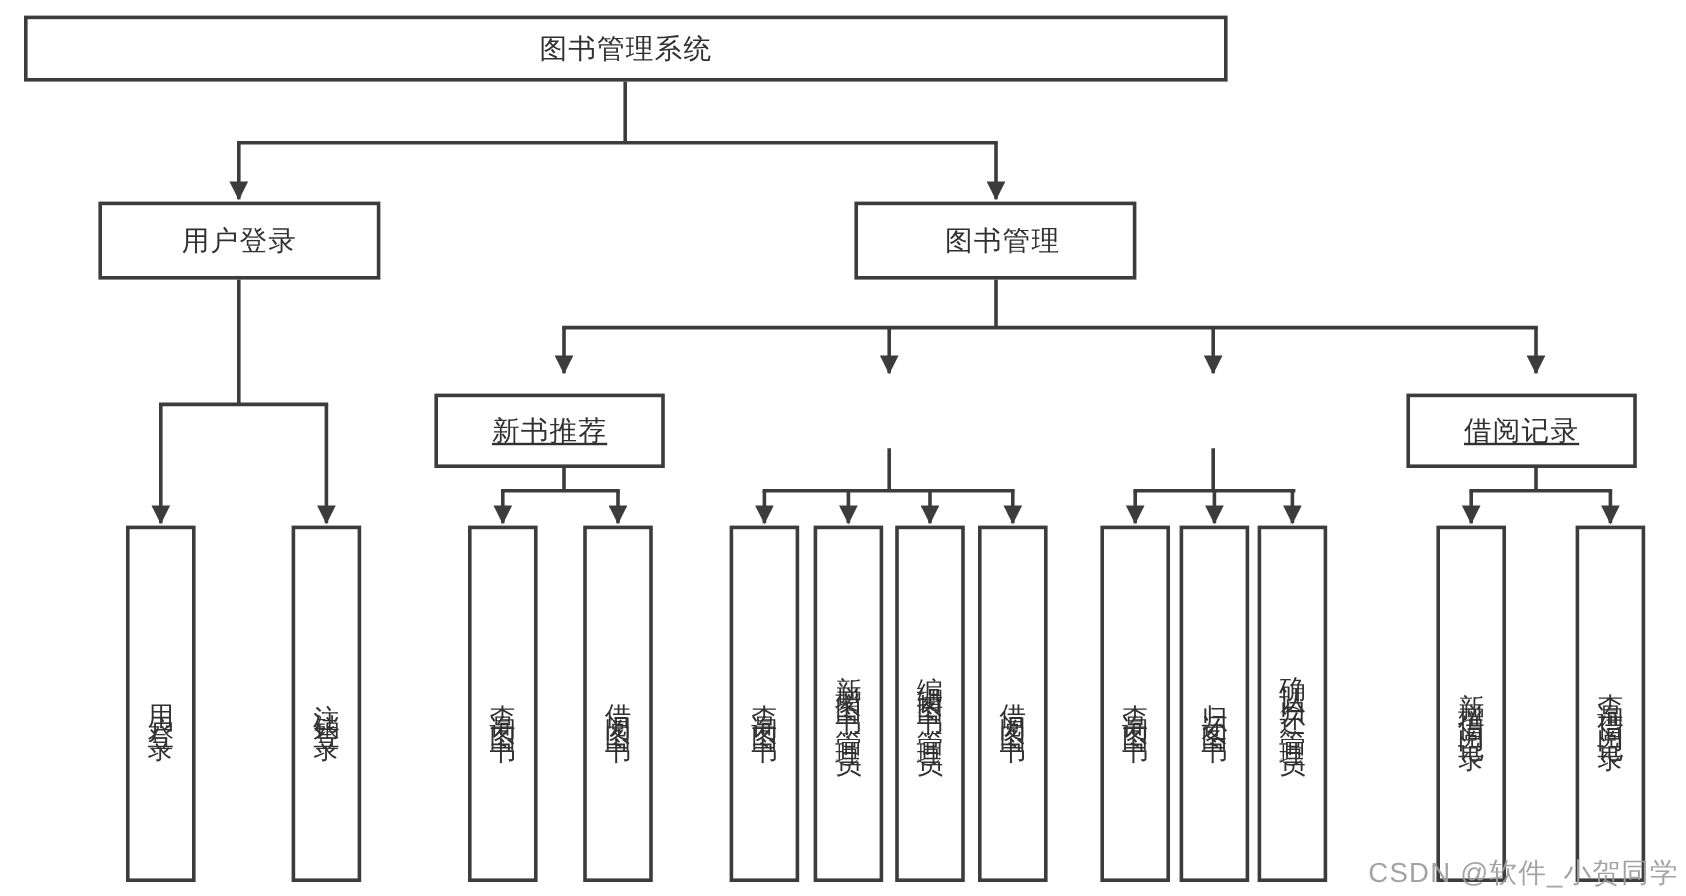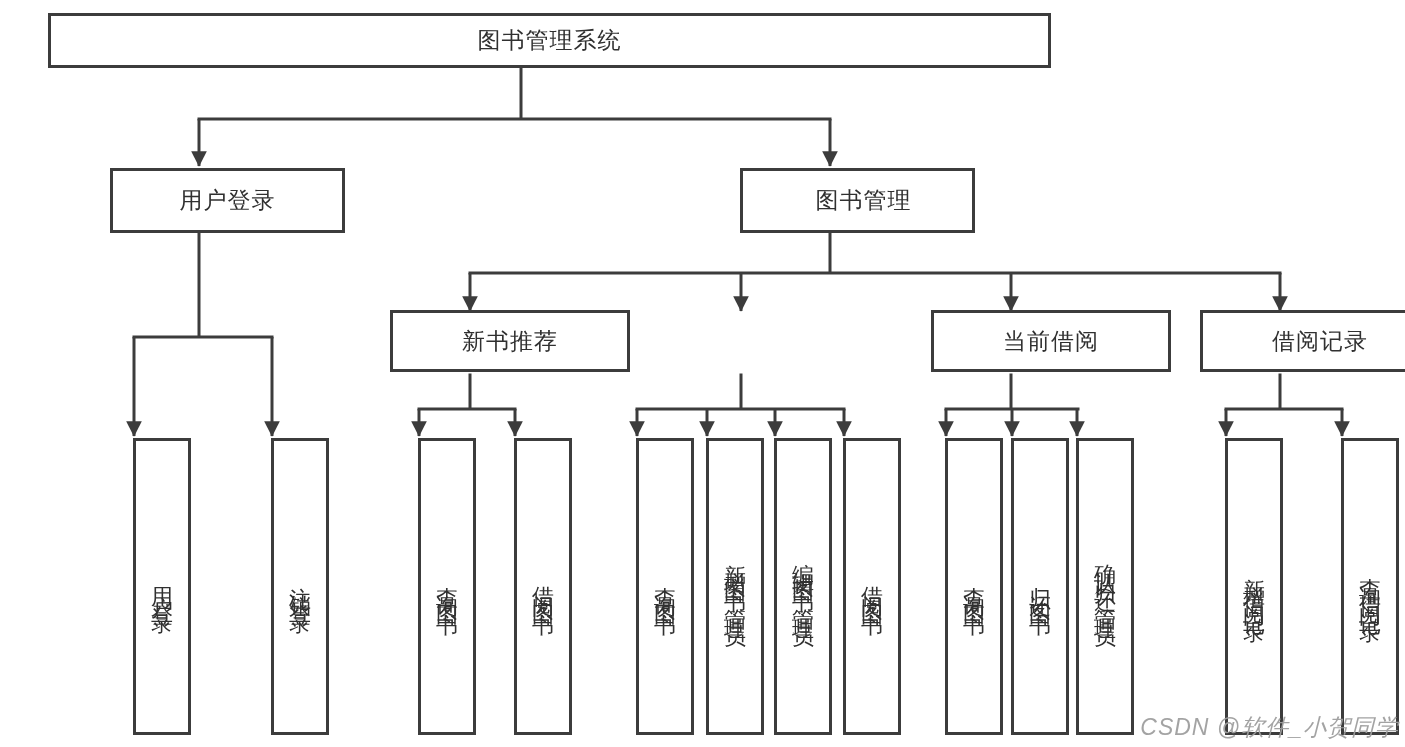--- a/index.html
+++ b/index.html
@@ -4,33 +4,33 @@
 <style>
   html,body{margin:0;padding:0;background:#ffffff;}
   #canvas{
     position:relative;width:1405px;height:747px;overflow:hidden;background:#ffffff;
     font-family:"Liberation Sans",sans-serif;color:#303030;
   }
   #connectors{position:absolute;left:0;top:0;width:1405px;height:747px;}
   .box{
     position:absolute;box-sizing:border-box;background:#ffffff;
     border:3px solid #3c3c3c;display:flex;align-items:center;justify-content:center;
-    font-size:23px;color:#303030;letter-spacing:1px;margin-left:28px;
+    font-size:23px;color:#303030;letter-spacing:1px;
   }
   .root{left:20px;top:13px;width:1003px;height:55px;}
   .lvl2{top:168px;width:235px;height:65px;}
-  .lvl3{top:310px;width:240px;height:62px;}
+  .lvl3{top:328px;width:192px;height:62px;text-decoration:underline;}
   .leaf{top:438px;width:58px;height:297px;}
   .leaf .vtext{
     writing-mode:vertical-rl;text-orientation:mixed;
     font-size:22px;letter-spacing:9px;line-height:1;
   }
   #watermark{
     position:absolute;right:6px;bottom:4px;font-size:23px;
-    color:rgba(158,158,158,0.95);letter-spacing:1px;white-space:nowrap;font-style:italic;
+    color:rgba(158,158,158,0.95);letter-spacing:1px;white-space:nowrap;
   }
 </style>
 </head>
 <body>
 
 <div id="canvas">
 
   <svg id="connectors" viewBox="0 0 1405 747" xmlns="http://www.w3.org/2000/svg">
     <defs>
       <marker id="arr" viewBox="0 0 10 10" refX="9.5" refY="5" markerWidth="7" markerHeight="5.2" orient="auto">
@@ -80,23 +80,20 @@
   <div class="box lvl2" style="left:82px;">
     <span>用户登录</span>
   </div>
   <div class="box lvl2" style="left:712px;padding-left:12px;">
     <span>图书管理</span>
   </div>
 
   <div class="box lvl3" style="left:362px;">
     <span>新书推荐</span>
   </div>
-  <div class="box lvl3" style="left:903px;">
-    <span>当前借阅</span>
-  </div>
   <div class="box lvl3" style="left:1172px;">
     <span>借阅记录</span>
   </div>
 
   <div class="box leaf" style="left:105px;">
     <span class="vtext">用户登录</span>
   </div>
   <div class="box leaf" style="left:243px;">
     <span class="vtext">注销登录</span>
   </div>

